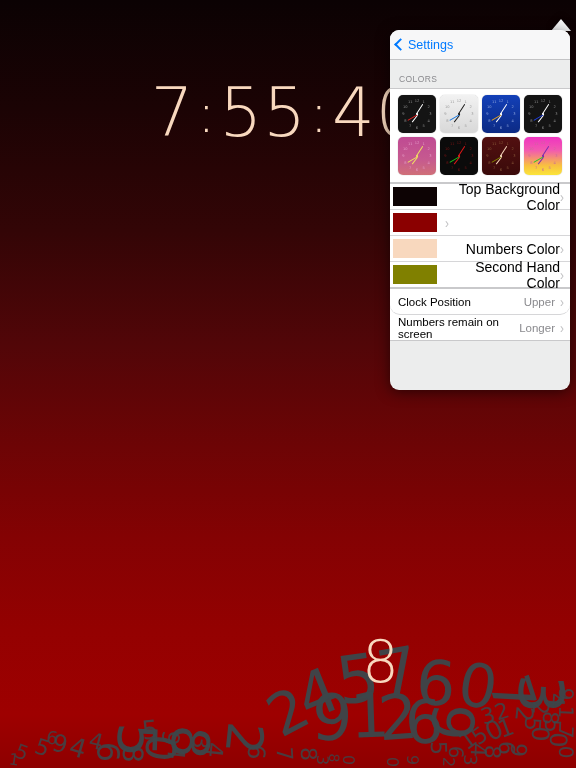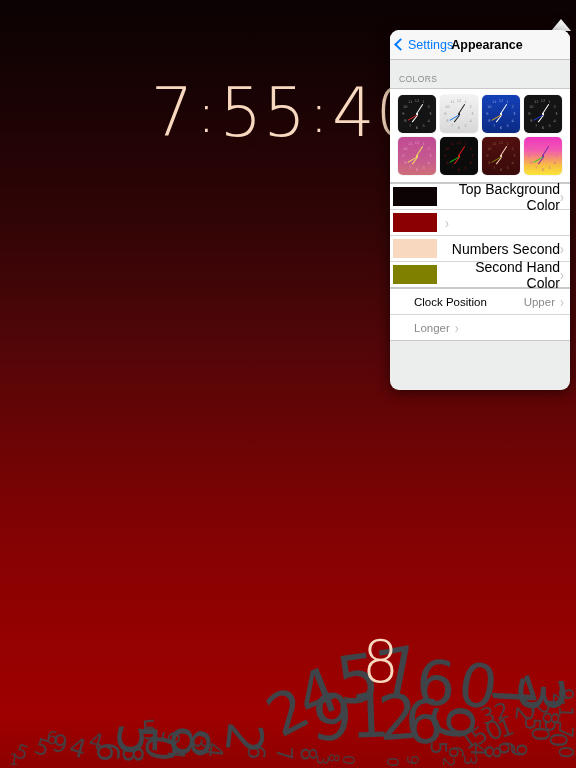--- a/index.html
+++ b/index.html
@@ -191,23 +191,24 @@
     color:#c1c1c3;font-size:12px;
     padding-right:6px;
     transform:scaleY(1.2);
   }
   .rows-bottom{border-bottom:.5px solid #c9c9cb;}
 
   .orows{background:#fff;border-top:.5px solid #c9c9cb;border-bottom:.5px solid #c9c9cb;}
   .orow{
     display:flex;align-items:center;
     height:25px;
-    padding-left:24px;
+    padding-left:8px;
     border-bottom:.5px solid #d6d6d8;
     cursor:default;
+    border-radius:10px;
   }
   .orow:last-child{border-bottom:none;}
   .orow .lbl{font-size:11.5px;color:#000;flex:1 1 auto;}
   .orow .val{font-size:11.5px;color:#8a8a8e;padding-right:5px;}
   .orow .chevr{color:#c1c1c3;font-size:12px;padding-right:6px;transform:scaleY(1.2);}
 </style>
 </head>
 <body>
 
 <div id="stage">
@@ -292,21 +293,20 @@
 
   <div class="pop-arrow"></div>
 
   <div class="popover">
 
     <div class="nav">
       <div class="back">
         <span class="chev"></span>
         <span>Settings</span>
       </div>
-      <div class="nav-title">Appearance</div>
     </div>
 
     <div class="sec-head">COLORS</div>
 
     <div class="thumbs">
       <div class="thumb-row" id="theme-row-1">
           <div class="thumb" style="background: rgb(20, 20, 20);">
             <div class="face-num" style="color: rgb(139, 139, 139); left: 19px; top: 5.5px;">12</div>
             <div class="face-num" style="color: rgb(139, 139, 139); left: 25.75px; top: 7.30866px;">1</div>
             <div class="face-num" style="color: rgb(139, 139, 139); left: 30.6913px; top: 12.25px;">2</div>
@@ -460,37 +460,38 @@
           <div class="sw" style="background: rgb(13, 3, 4);"></div>
           <div class="lbl">Top Background Color</div>
           <div class="chevr">›</div>
         </div>
         <div class="crow">
           <div class="sw" style="background: rgb(139, 0, 0);"></div>
           <div class="chevr">›</div>
         </div>
         <div class="crow">
           <div class="sw" style="background: rgb(248, 216, 190);"></div>
-          <div class="lbl">Numbers Second</div>
+          <div class="lbl">Numbers Color</div>
           <div class="chevr">›</div>
         </div>
         <div class="crow">
           <div class="sw" style="background: rgb(128, 128, 0);"></div>
           <div class="lbl">Second Hand Color</div>
           <div class="chevr">›</div>
         </div>
       </div>
 
 
     <div class="orows" id="other-rows">
         <div class="orow">
           <div class="lbl">Clock Position</div>
           <div class="val">Upper</div>
           <div class="chevr">›</div>
         </div>
         <div class="orow">
+          <div class="lbl">Numbers remain on screen</div>
           <div class="val">Longer</div>
           <div class="chevr">›</div>
         </div>
       </div>
 
   </div>
 </div>
 
 </body></html>

